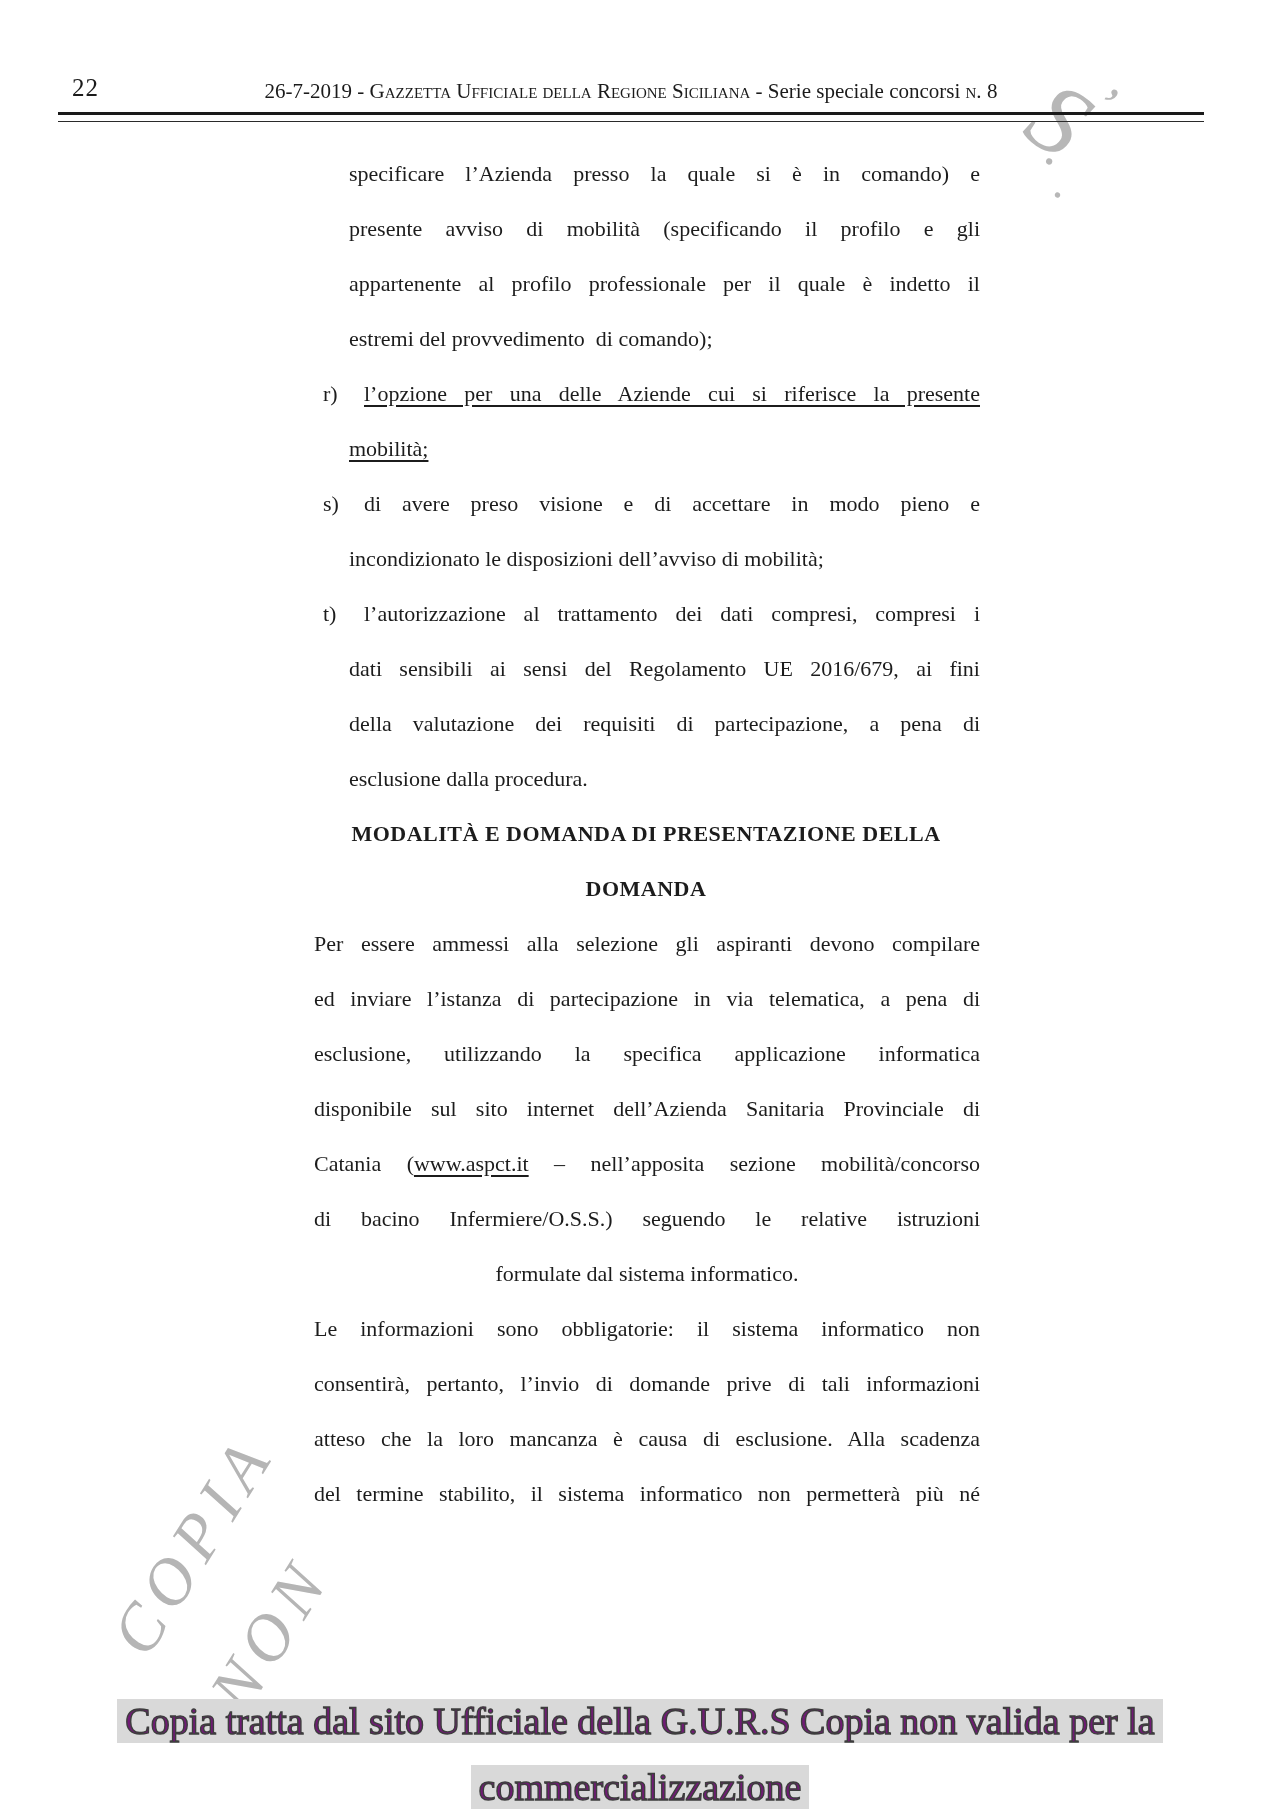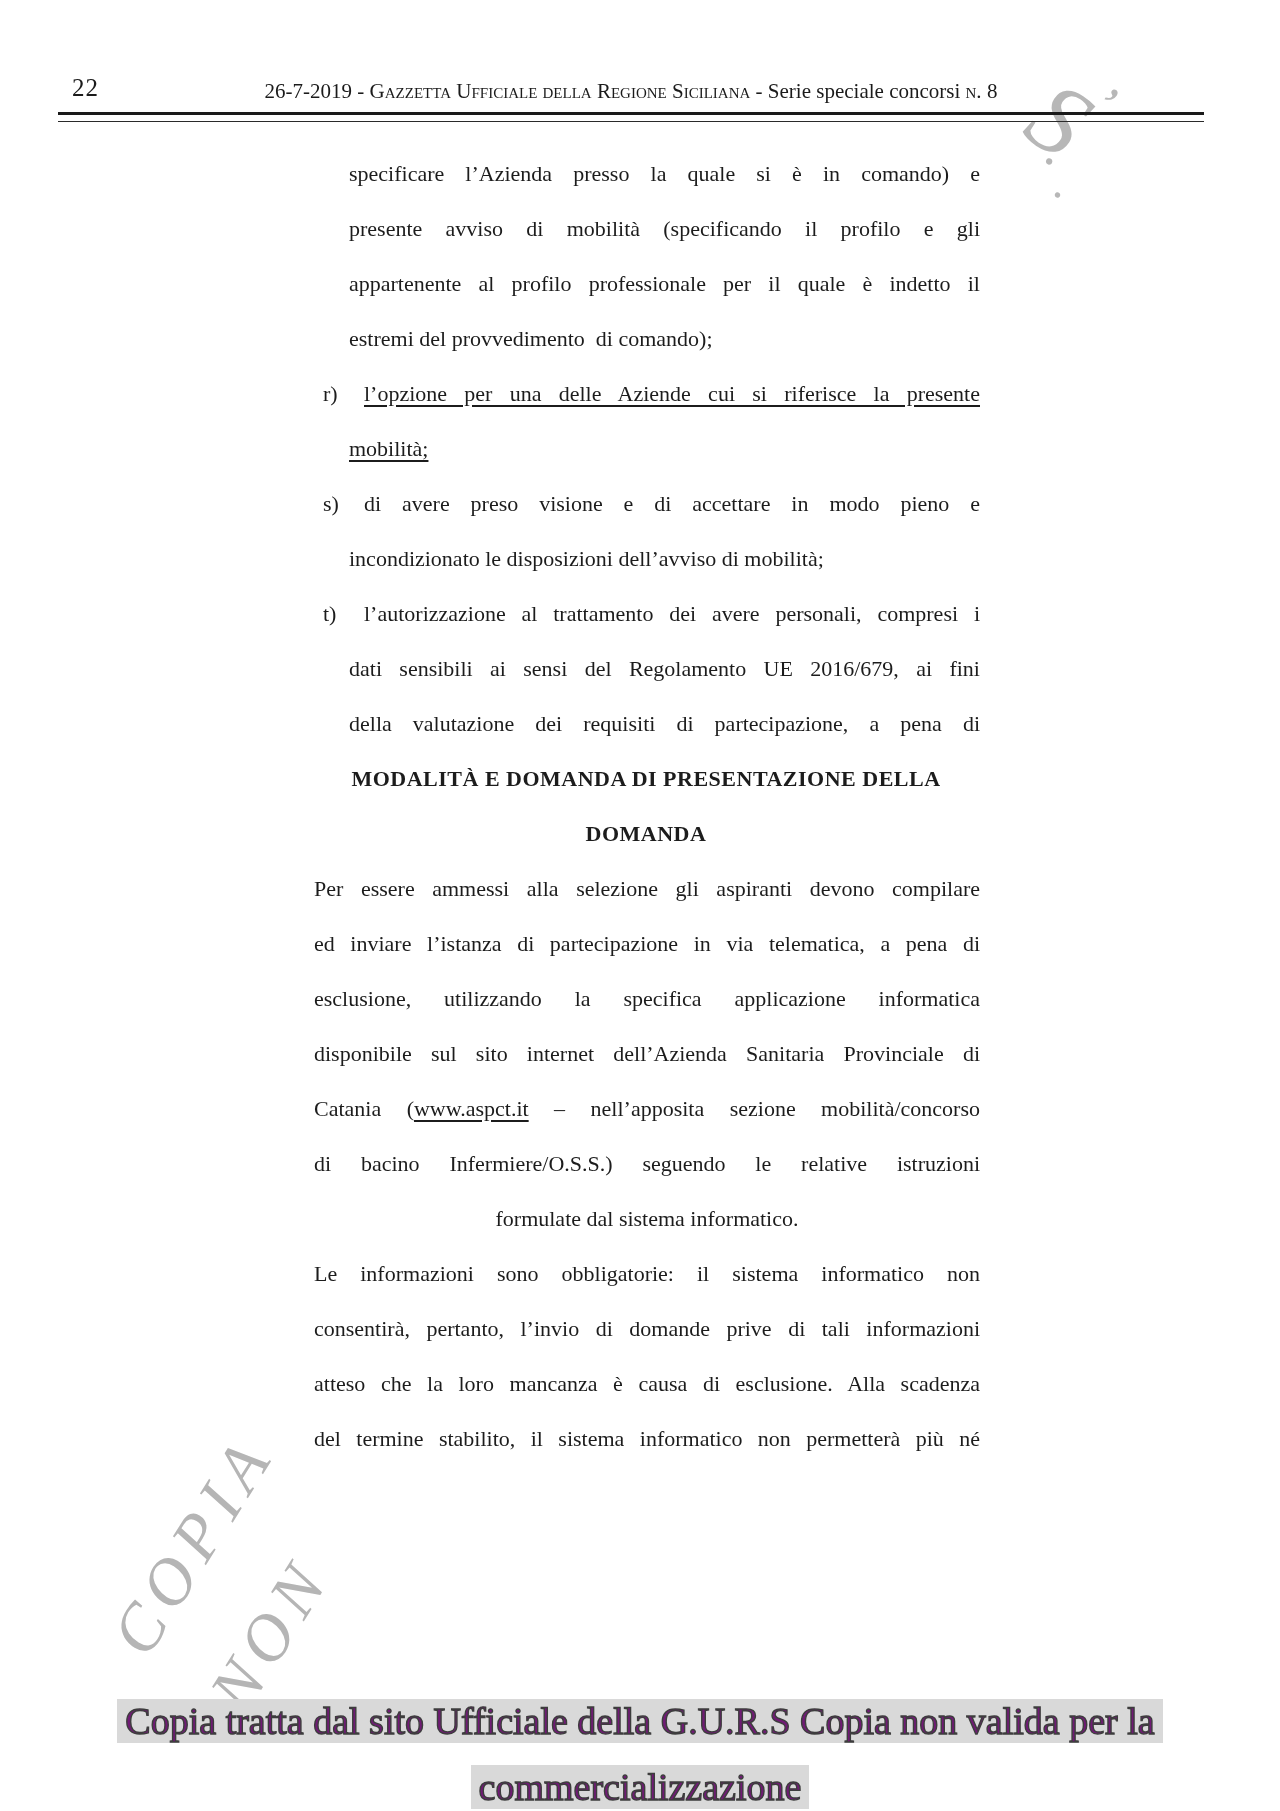--- a/index.html
+++ b/index.html
@@ -89,23 +89,24 @@
 
   <div id="body-lines">
       <div class="line j ind-cont"><span>specificare l’Azienda presso la quale si è in comando) e</span></div>
       <div class="line j ind-cont"><span>presente avviso di mobilità (specificando il profilo e gli</span></div>
       <div class="line j ind-cont"><span>appartenente al profilo professionale per il quale è indetto il</span></div>
       <div class="line ind-cont"><span>estremi del provvedimento&nbsp; di comando);</span></div>
       <div class="line j ind-item"><span class="marker">r)</span><span class="u">l’opzione per una delle Aziende cui si riferisce la presente</span></div>
       <div class="line ind-cont"><span class="u">mobilità;</span></div>
       <div class="line j ind-item"><span class="marker">s)</span><span>di avere preso visione e di accettare in modo pieno e</span></div>
       <div class="line ind-cont"><span>incondizionato le disposizioni dell’avviso di mobilità;</span></div>
-      <div class="line j ind-item"><span class="marker">t)</span><span>l’autorizzazione al trattamento dei avere personali, compresi i</span></div>
+      <div class="line j ind-item"><span class="marker">t)</span><span>l’autorizzazione al trattamento dei dati compresi, compresi i</span></div>
       <div class="line j ind-cont"><span>dati sensibili ai sensi del Regolamento UE 2016/679, ai fini</span></div>
       <div class="line j ind-cont"><span>della valutazione dei requisiti di partecipazione, a pena di</span></div>
+      <div class="line ind-cont"><span>esclusione dalla procedura.</span></div>
       <div class="line heading"><span>MODALITÀ E DOMANDA DI PRESENTAZIONE DELLA</span></div>
       <div class="line heading"><span>DOMANDA</span></div>
       <div class="line j ind-para"><span>Per essere ammessi alla selezione gli aspiranti devono compilare</span></div>
       <div class="line j ind-para"><span>ed inviare l’istanza di partecipazione in via telematica, a pena di</span></div>
       <div class="line j ind-para"><span>esclusione, utilizzando la specifica applicazione informatica</span></div>
       <div class="line j ind-para"><span>disponibile sul sito internet dell’Azienda Sanitaria Provinciale di</span></div>
       <div class="line j ind-para"><span>Catania (</span><span class="u">www.aspct.it</span><span> – nell’apposita sezione mobilità/concorso</span></div>
       <div class="line j ind-para"><span>di bacino Infermiere/O.S.S.) seguendo le relative istruzioni</span></div>
       <div class="line ind-para"><span>formulate dal sistema informatico.</span></div>
       <div class="line j ind-para"><span>Le informazioni sono obbligatorie: il sistema informatico non</span></div>

